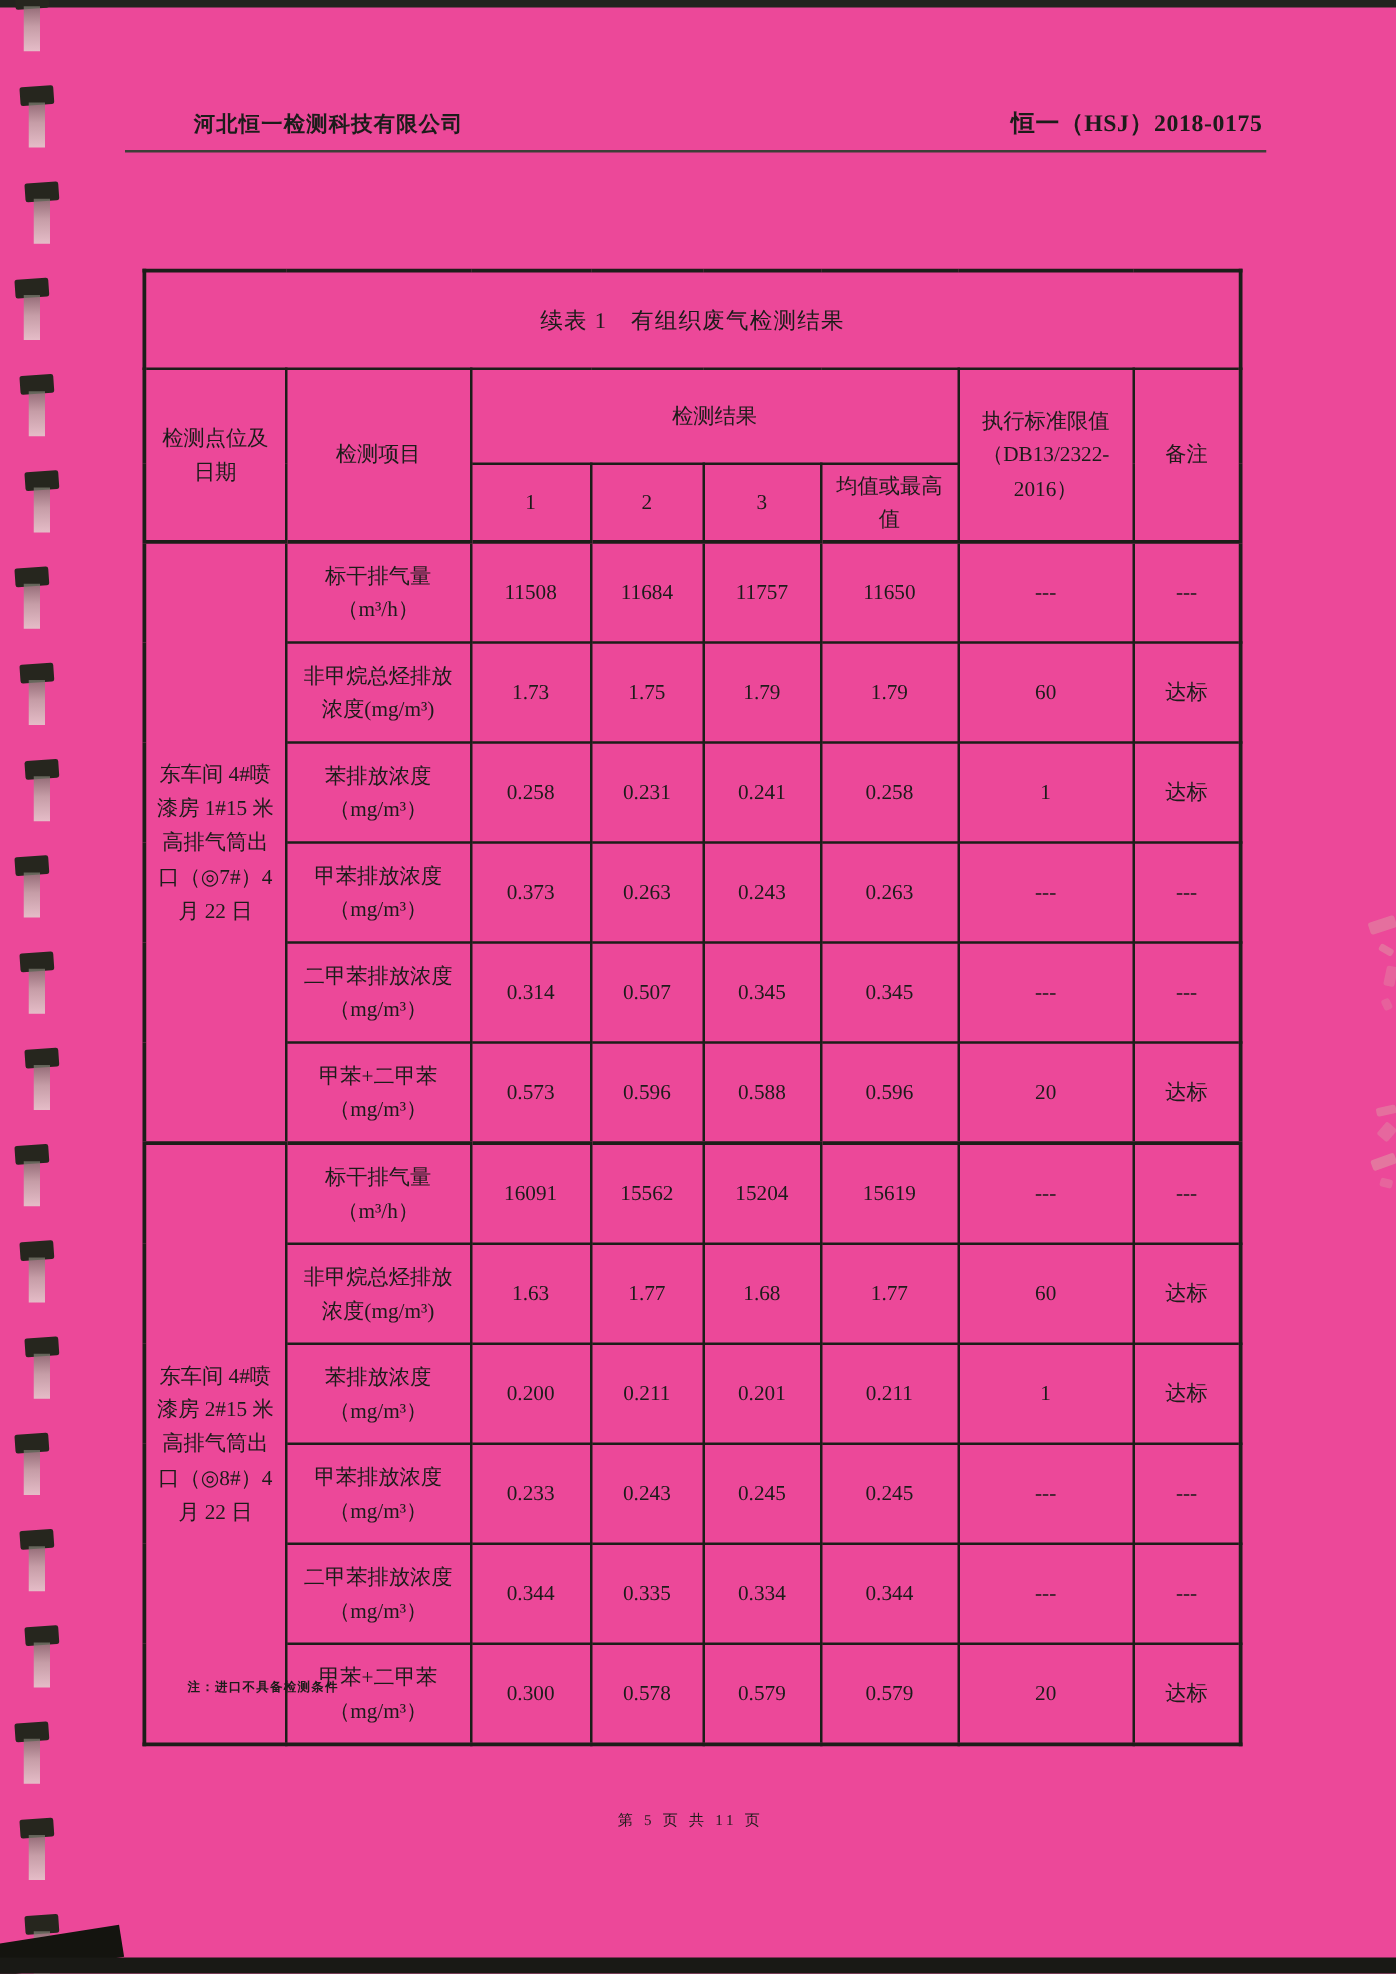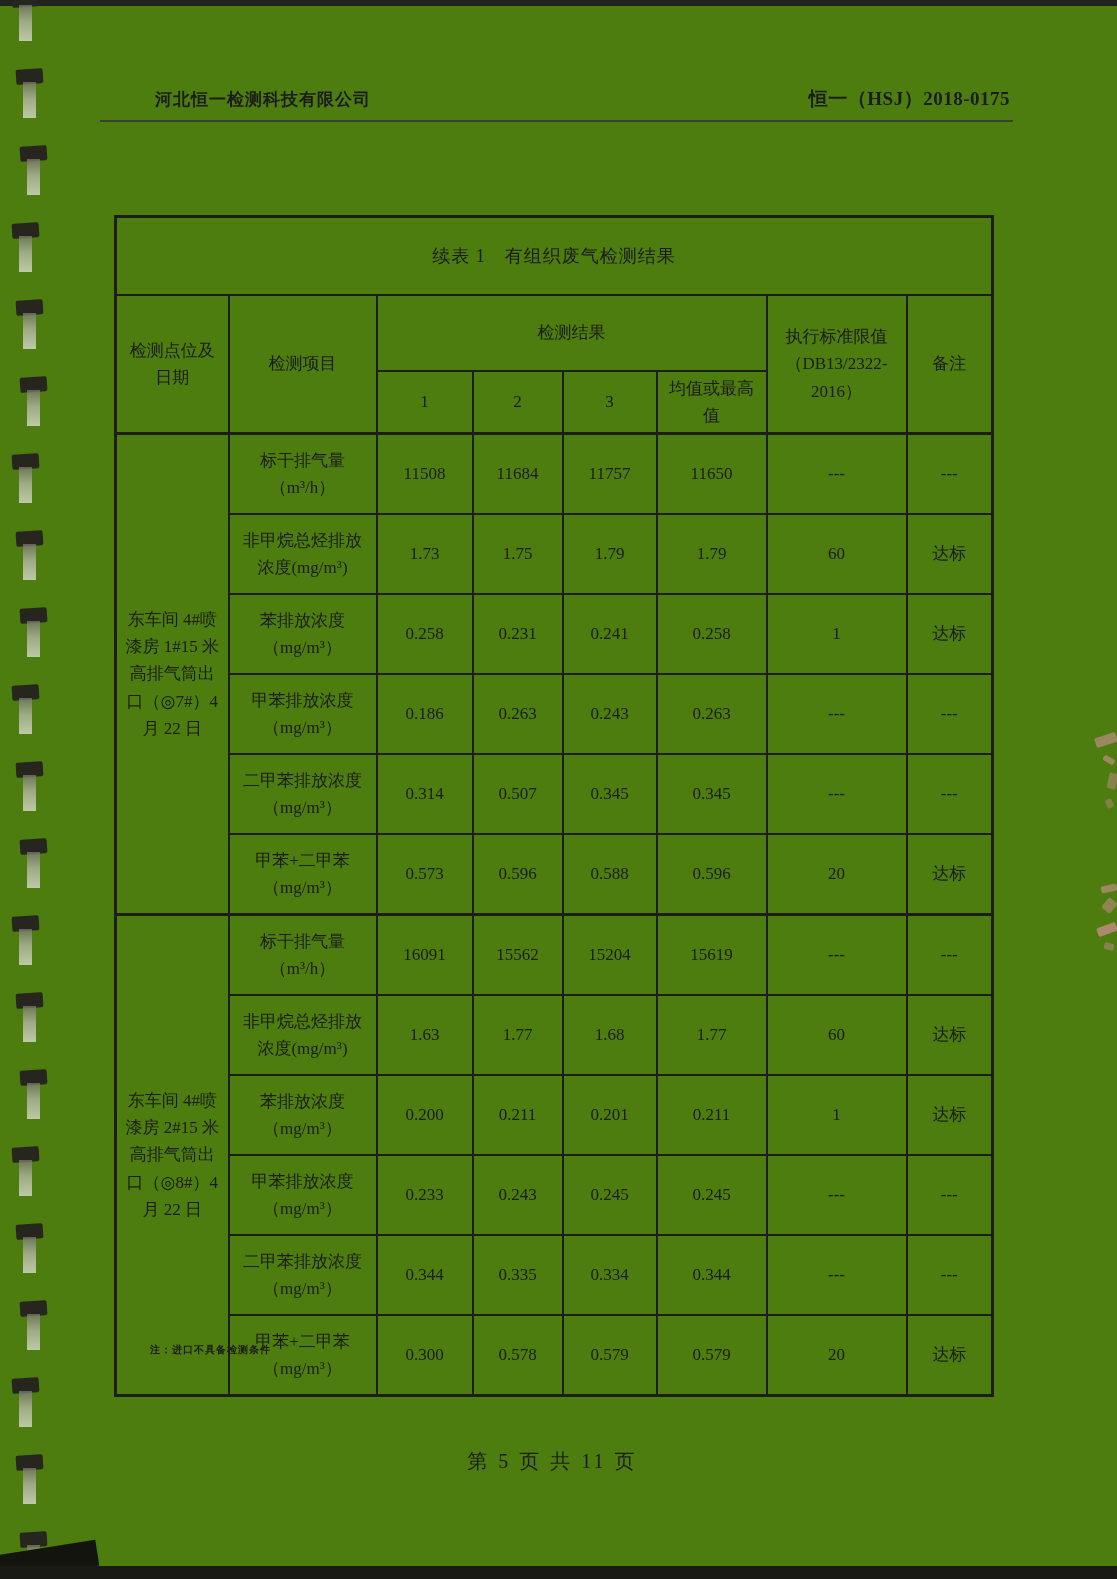--- a/index.html
+++ b/index.html
@@ -1,19 +1,19 @@
 <!DOCTYPE html>
 <html><head>
 <meta charset="utf-8">
 <style>
   html,body{margin:0;padding:0;}
   .page{
     position:relative;
     width:1117px;height:1579px;
-    background:#4d7c0f;
+    background:#ec4899;
     overflow:hidden;
     font-family:"Liberation Serif","DejaVu Serif",serif;
     color:#1c1c1a;
   }
   
   .scan-edge-top{position:absolute;top:0;left:0;right:0;height:6px;background:#23231e;}
   .scan-edge-bottom{position:absolute;bottom:0;left:0;right:0;height:13px;background:#191915;}
   .scan-corner-wedge{position:absolute;bottom:4px;left:-22px;width:120px;height:26px;background:#14140f;transform:rotate(-9deg);}
   
   .binding-strip{position:absolute;top:0;left:0;width:70px;height:100%;}
@@ -45,21 +45,21 @@
   }
   .report-table{border:3px solid #1d1d19;padding-left:46px;}
   .title-row td{height:72px;font-size:18px;letter-spacing:1px;}
   .hdr1 td{height:70px;}
   .hdr2 td{height:56px;}
   .data-row td{height:74px;}
   .group-start td{border-top:3px solid #1d1d19;}
   .loc-cell{padding:0 9px;}
   
   .table-note{position:absolute;left:150px;top:1343px;font-size:10px;font-weight:600;letter-spacing:1px;}
-  .page-footer{position:absolute;left:114px;top:1448px;width:877px;text-align:center;font-size:20px;letter-spacing:3px;}
+  .page-footer{position:absolute;left:114px;top:1448px;width:877px;text-align:center;font-size:12px;letter-spacing:3px;}
 </style>
 </head>
 <body>
 
 <div class="page">
 
   <div class="scan-edge-top"></div>
 
   <div class="binding-strip">
       <div class="bind-mark" style="top: -8px; left: 12px;">
@@ -218,21 +218,21 @@
       <td>苯排放浓度（mg/m³）</td>
       <td>0.258</td>
       <td>0.231</td>
       <td>0.241</td>
       <td>0.258</td>
       <td>1</td>
       <td>达标</td>
     </tr>
     <tr class="data-row">
       <td>甲苯排放浓度（mg/m³）</td>
-      <td>0.186</td>
+      <td>0.373</td>
       <td>0.263</td>
       <td>0.243</td>
       <td>0.263</td>
       <td>---</td>
       <td>---</td>
     </tr>
     <tr class="data-row">
       <td>二甲苯排放浓度（mg/m³）</td>
       <td>0.314</td>
       <td>0.507</td>

